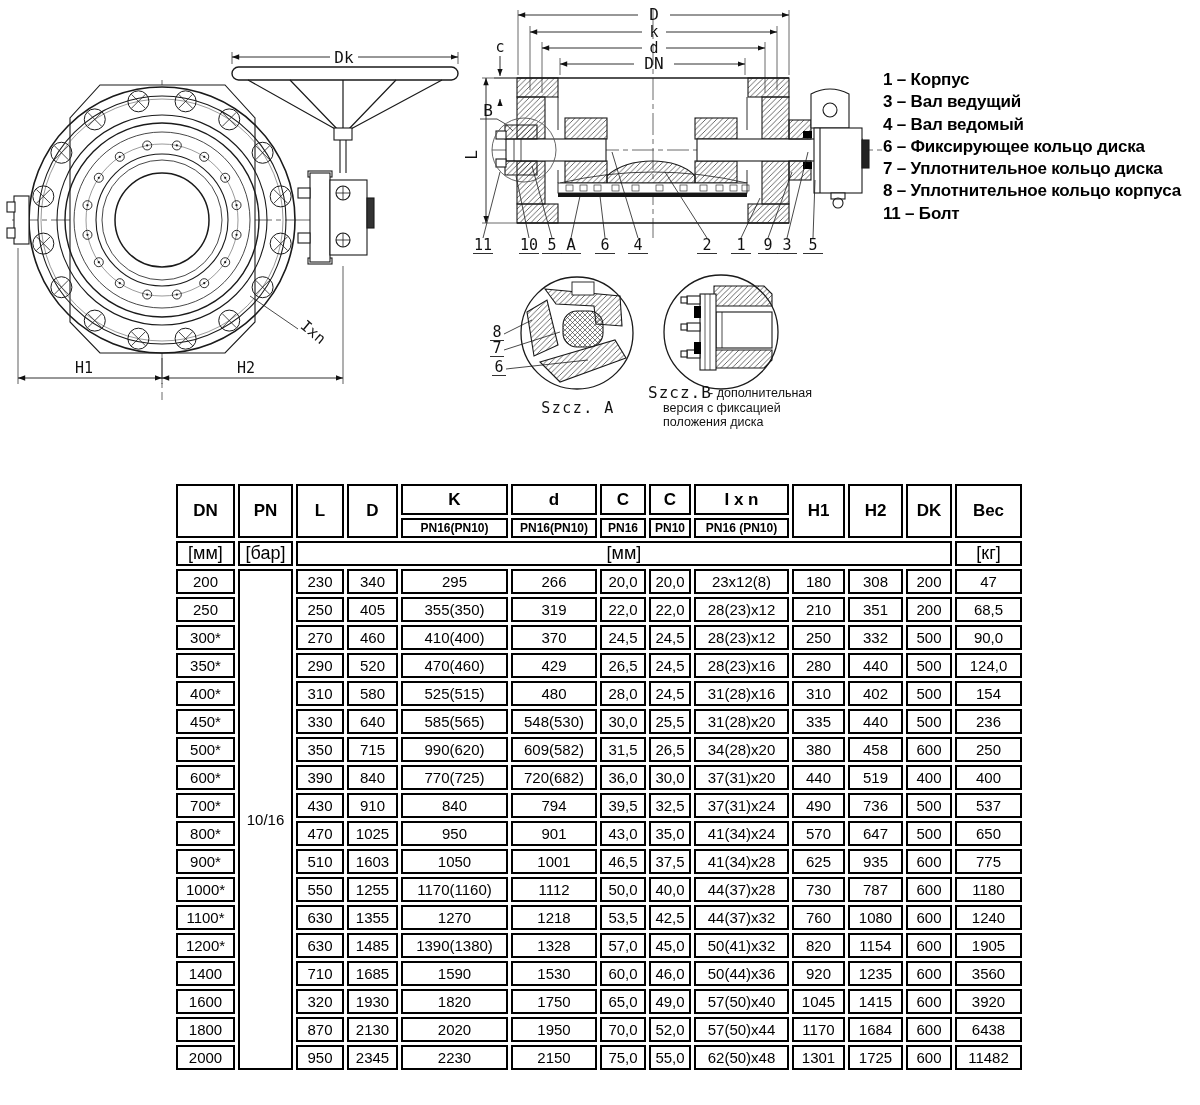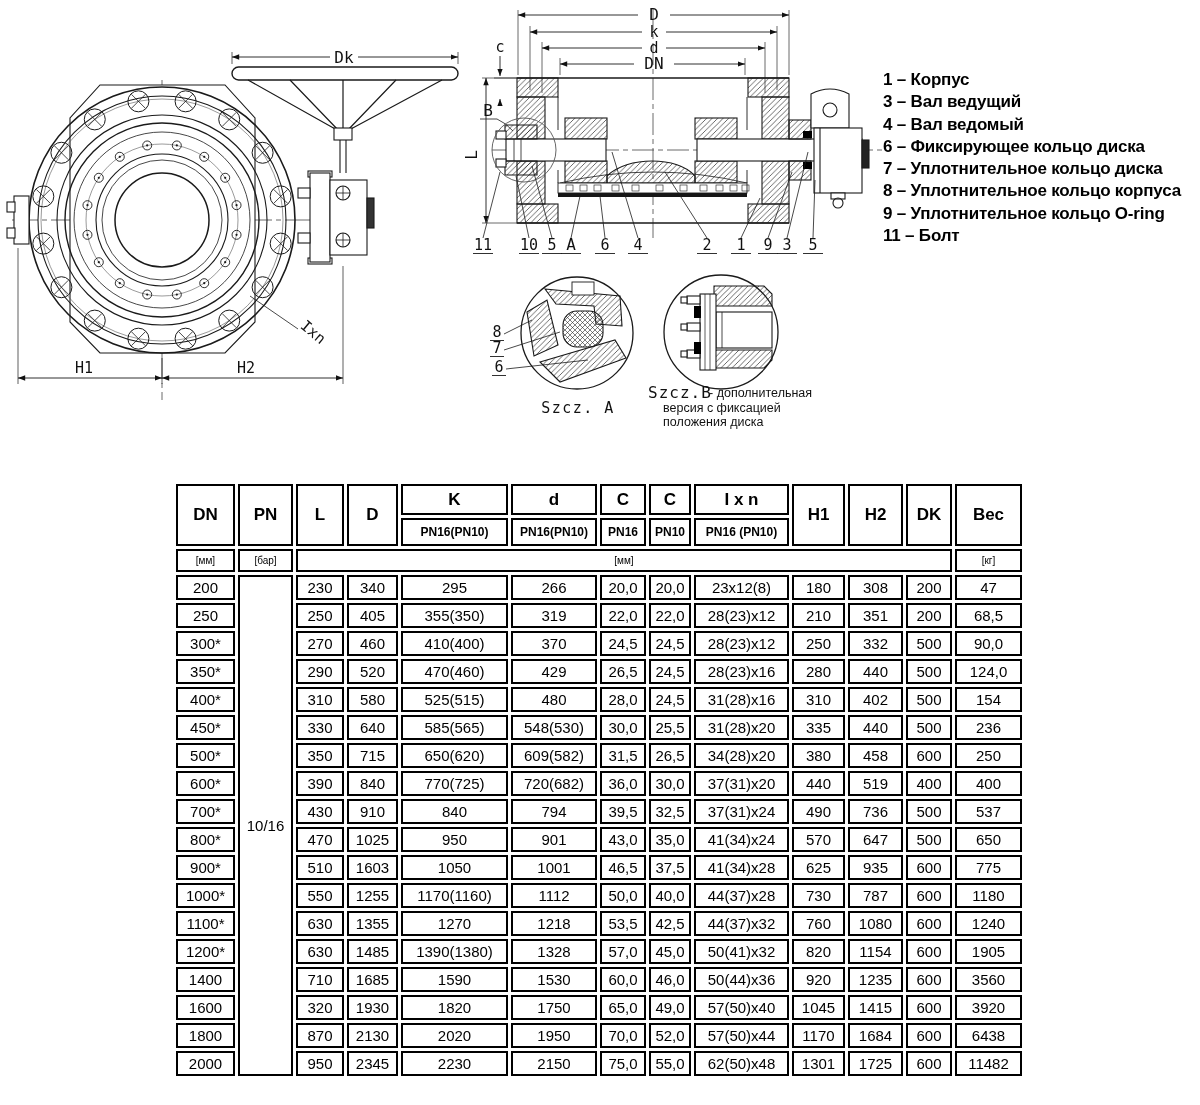--- a/index.html
+++ b/index.html
@@ -13,22 +13,22 @@
   .captxt{font-family:"DejaVu Sans Mono",monospace;font-size:15px;letter-spacing:1.5px;}
   .captitle{font-family:"DejaVu Sans Mono",monospace;font-size:16px;letter-spacing:1px;}
   .capnote{font-family:"Liberation Sans",sans-serif;font-size:12.5px;}
   .legend{position:absolute;left:883px;top:69px;font-size:17px;line-height:22.3px;
           font-weight:600;letter-spacing:-0.2px;white-space:nowrap;}
   table.spec{position:absolute;left:173px;top:481px;width:852px;table-layout:fixed;
              border-collapse:separate;border-spacing:3px;background:#fff;}
   table.spec th,table.spec td{border:2px solid #000;box-sizing:border-box;text-align:center;
              vertical-align:middle;padding:0;background:#fff;overflow:hidden;}
   table.spec th{font-size:17px;font-weight:bold;height:31px;}
-  table.spec tr.sub th{font-size:12px;height:28px;}
-  table.spec tr.units td{font-size:10px;font-weight:normal;height:23px;}
+  table.spec tr.sub th{font-size:12px;height:20px;}
+  table.spec tr.units td{font-size:18px;font-weight:normal;height:23px;}
   table.spec tbody td{font-size:15px;height:25px;}
 </style>
 </head>
 <body>
 
 <div class="page">
 
 <svg class="drawing" width="1200" height="465" viewBox="0 0 1200 465">
   <defs>
     <pattern id="hatch" patternUnits="userSpaceOnUse" width="5.5" height="5.5">
@@ -340,21 +340,20 @@
   </g>
 </svg>
 
 <div class="legend" id="legend">
       <div>1 – Корпус</div>
       <div>3 – Вал ведущий</div>
       <div>4 – Вал ведомый</div>
       <div>6 – Фиксирующее кольцо диска</div>
       <div>7 – Уплотнительное кольцо диска</div>
       <div>8 – Уплотнительное кольцо корпуса</div>
-      <div>9 – Уплотнительное кольцо O-ring</div>
       <div>11 – Болт</div>
     </div>
 
 <table class="spec">
   <colgroup>
     <col style="width:59px">
         <col style="width:55px">
         <col style="width:48px">
         <col style="width:51px">
     <col style="width:107px">
@@ -480,21 +479,21 @@
           <td>31(28)x20</td>
           <td>335</td>
           <td>440</td>
           <td>500</td>
           <td>236</td>
         </tr>
         <tr>
           <td>500*</td>
           <td>350</td>
           <td>715</td>
-          <td>650(620)</td>
+          <td>990(620)</td>
           <td>609(582)</td>
           <td>31,5</td>
           <td>26,5</td>
           <td>34(28)x20</td>
           <td>380</td>
           <td>458</td>
           <td>600</td>
           <td>250</td>
         </tr>
         <tr>

